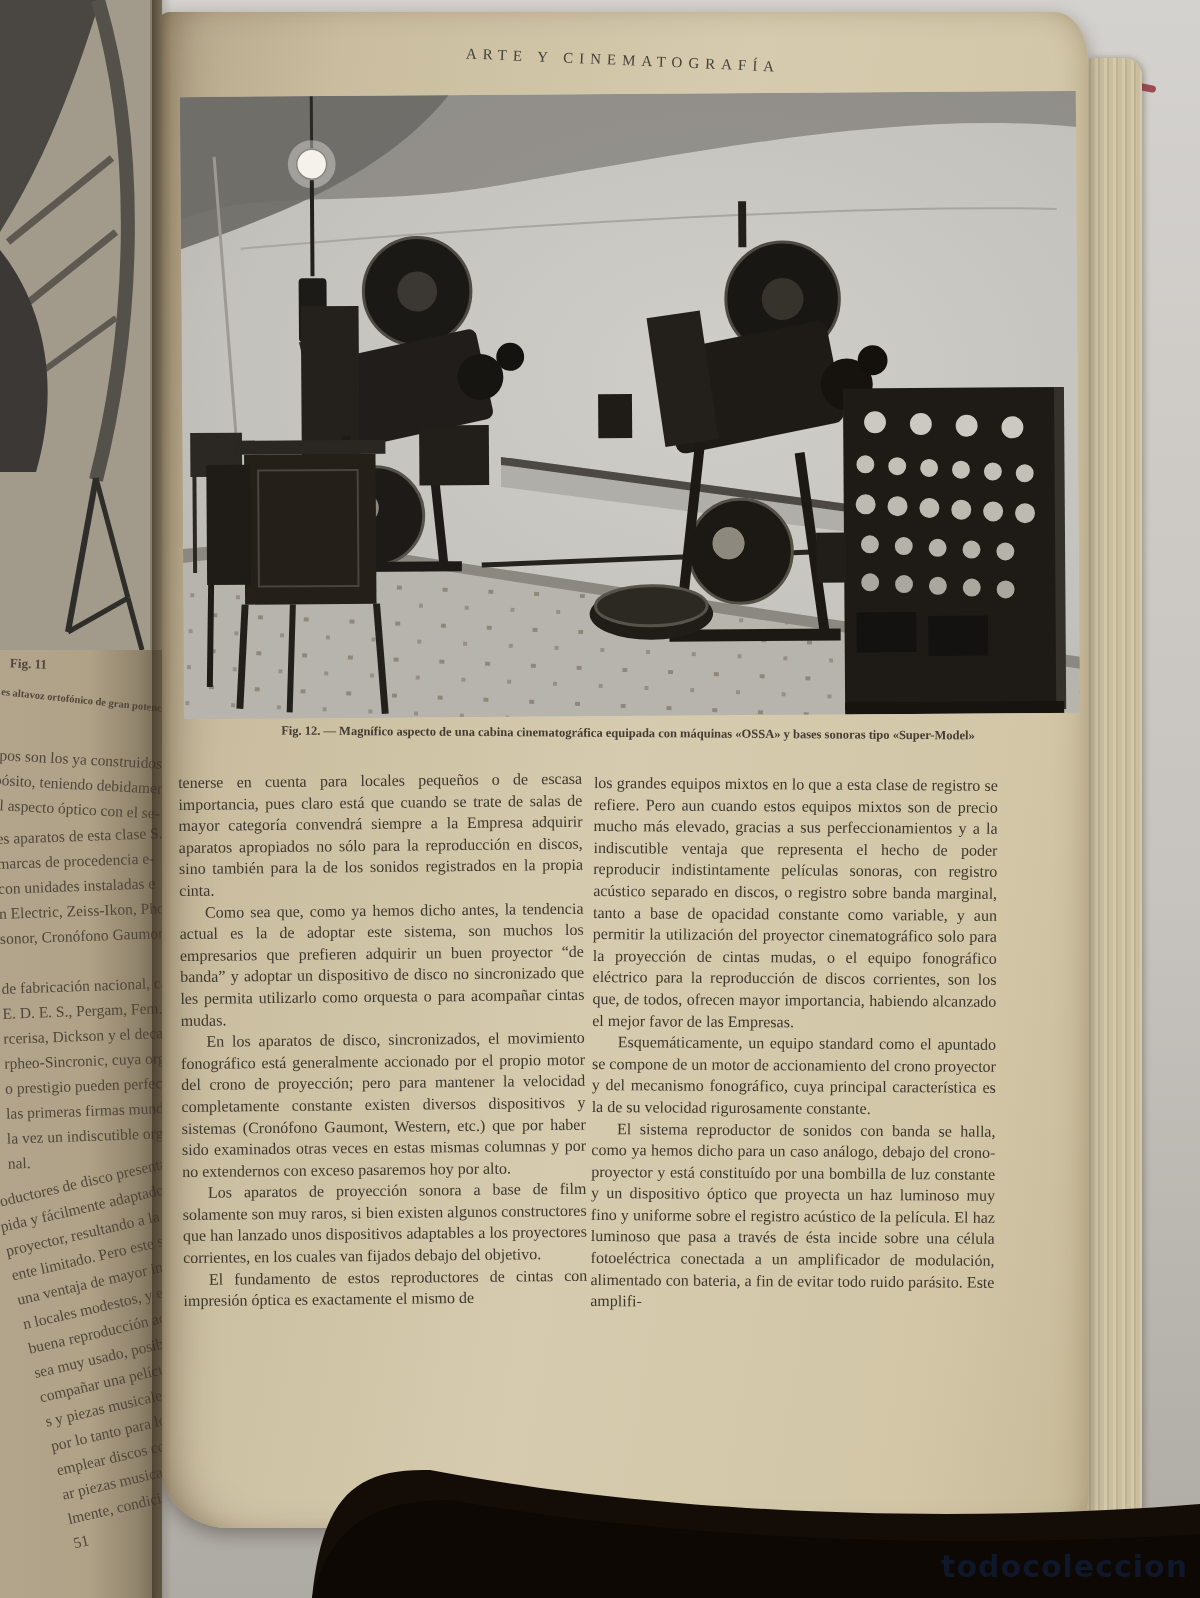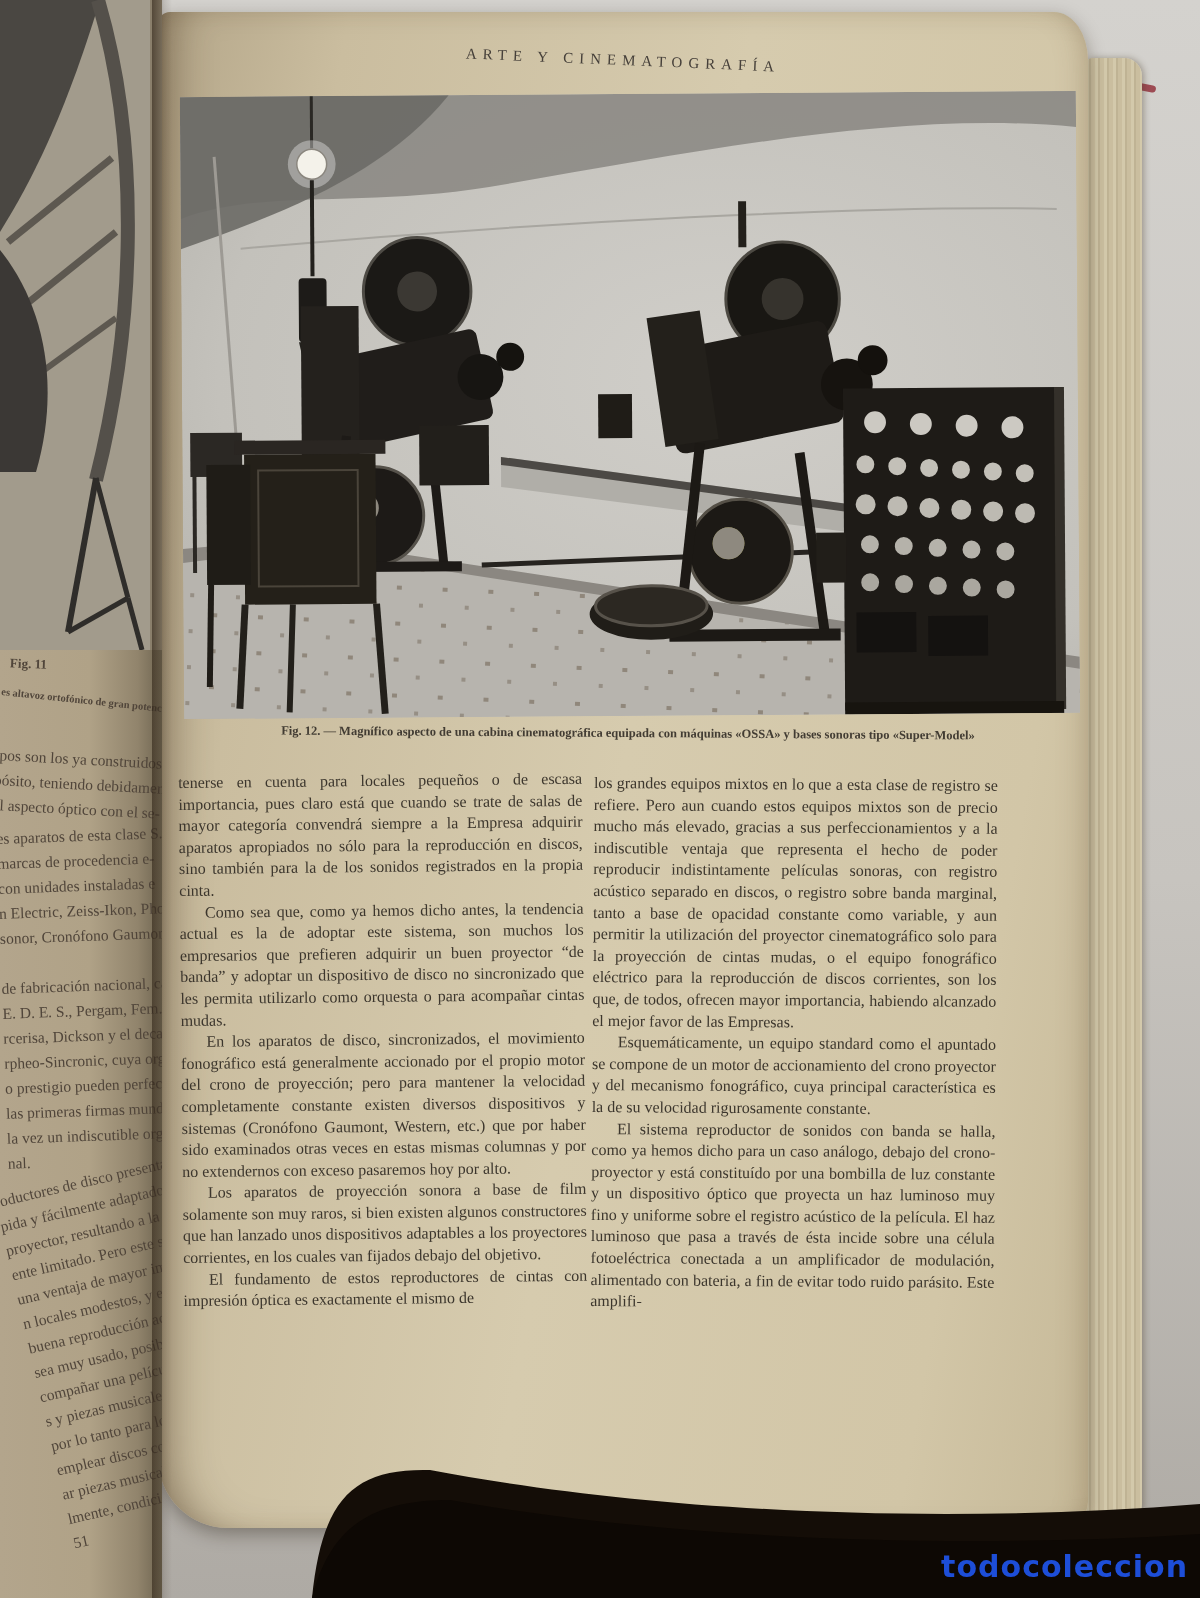--- a/index.html
+++ b/index.html
@@ -66,21 +66,21 @@
   .col p{margin:0;}
   .col p + p{text-indent:1.6em;}
   .col-left{left:20px;transform:rotate(-.6deg);transform-origin:top left;}
   .col-right{left:436px;transform:rotate(.4deg);transform-origin:top left;}
 
   
   .bottom-dark{position:absolute;left:0;bottom:0;width:1200px;height:210px;pointer-events:none;}
   .watermark{
     position:absolute;right:12px;bottom:14px;z-index:12;
     font-family:"DejaVu Sans", sans-serif;font-weight:bold;font-size:30px;
-    letter-spacing:1px;color:#1d4ed8;
+    letter-spacing:1px;color:#0f172a;
   }
 </style>
 </head>
 <body>
 
 <div id="scene">
 
   <div class="red-edge"></div>
 
   <div class="edge-stack"></div>

